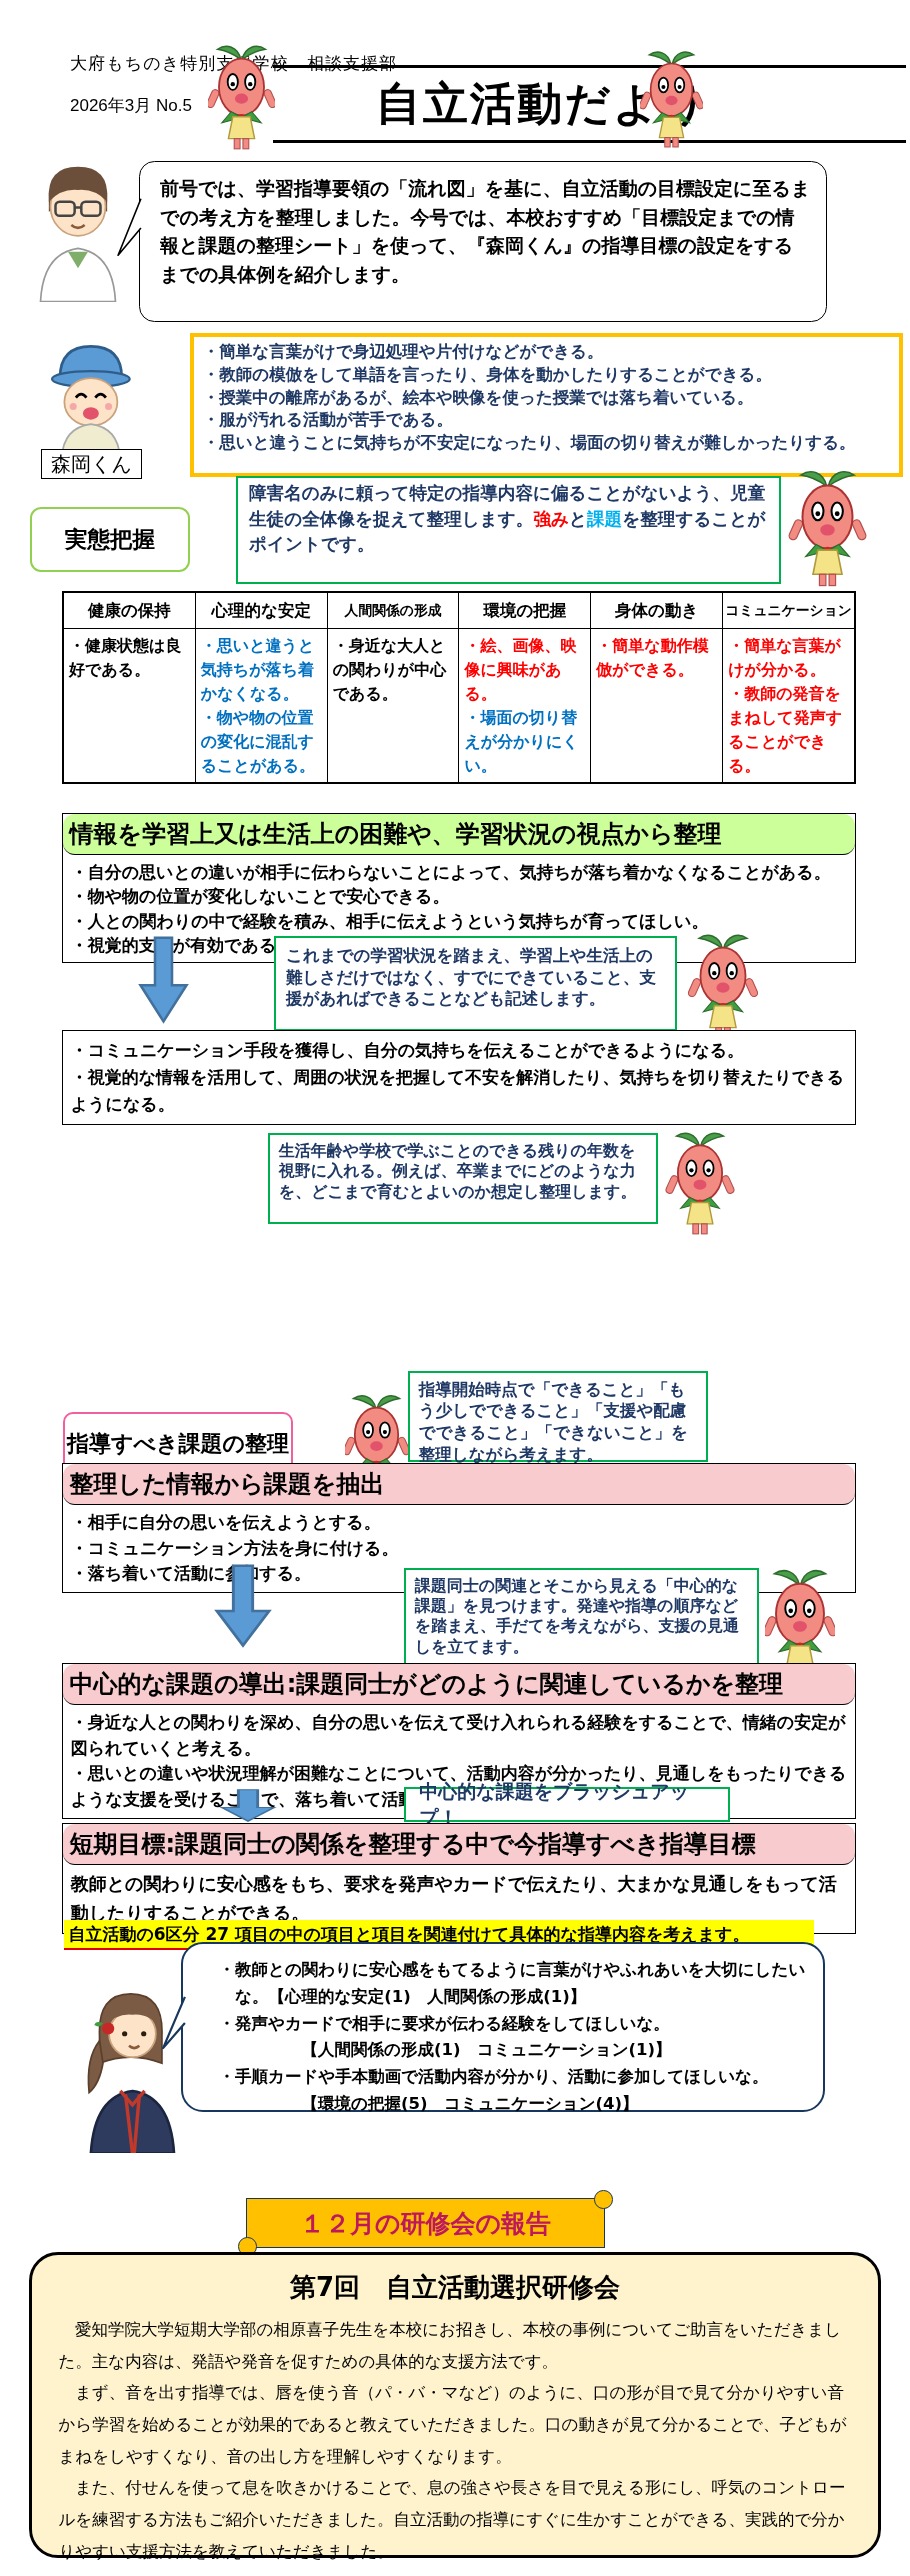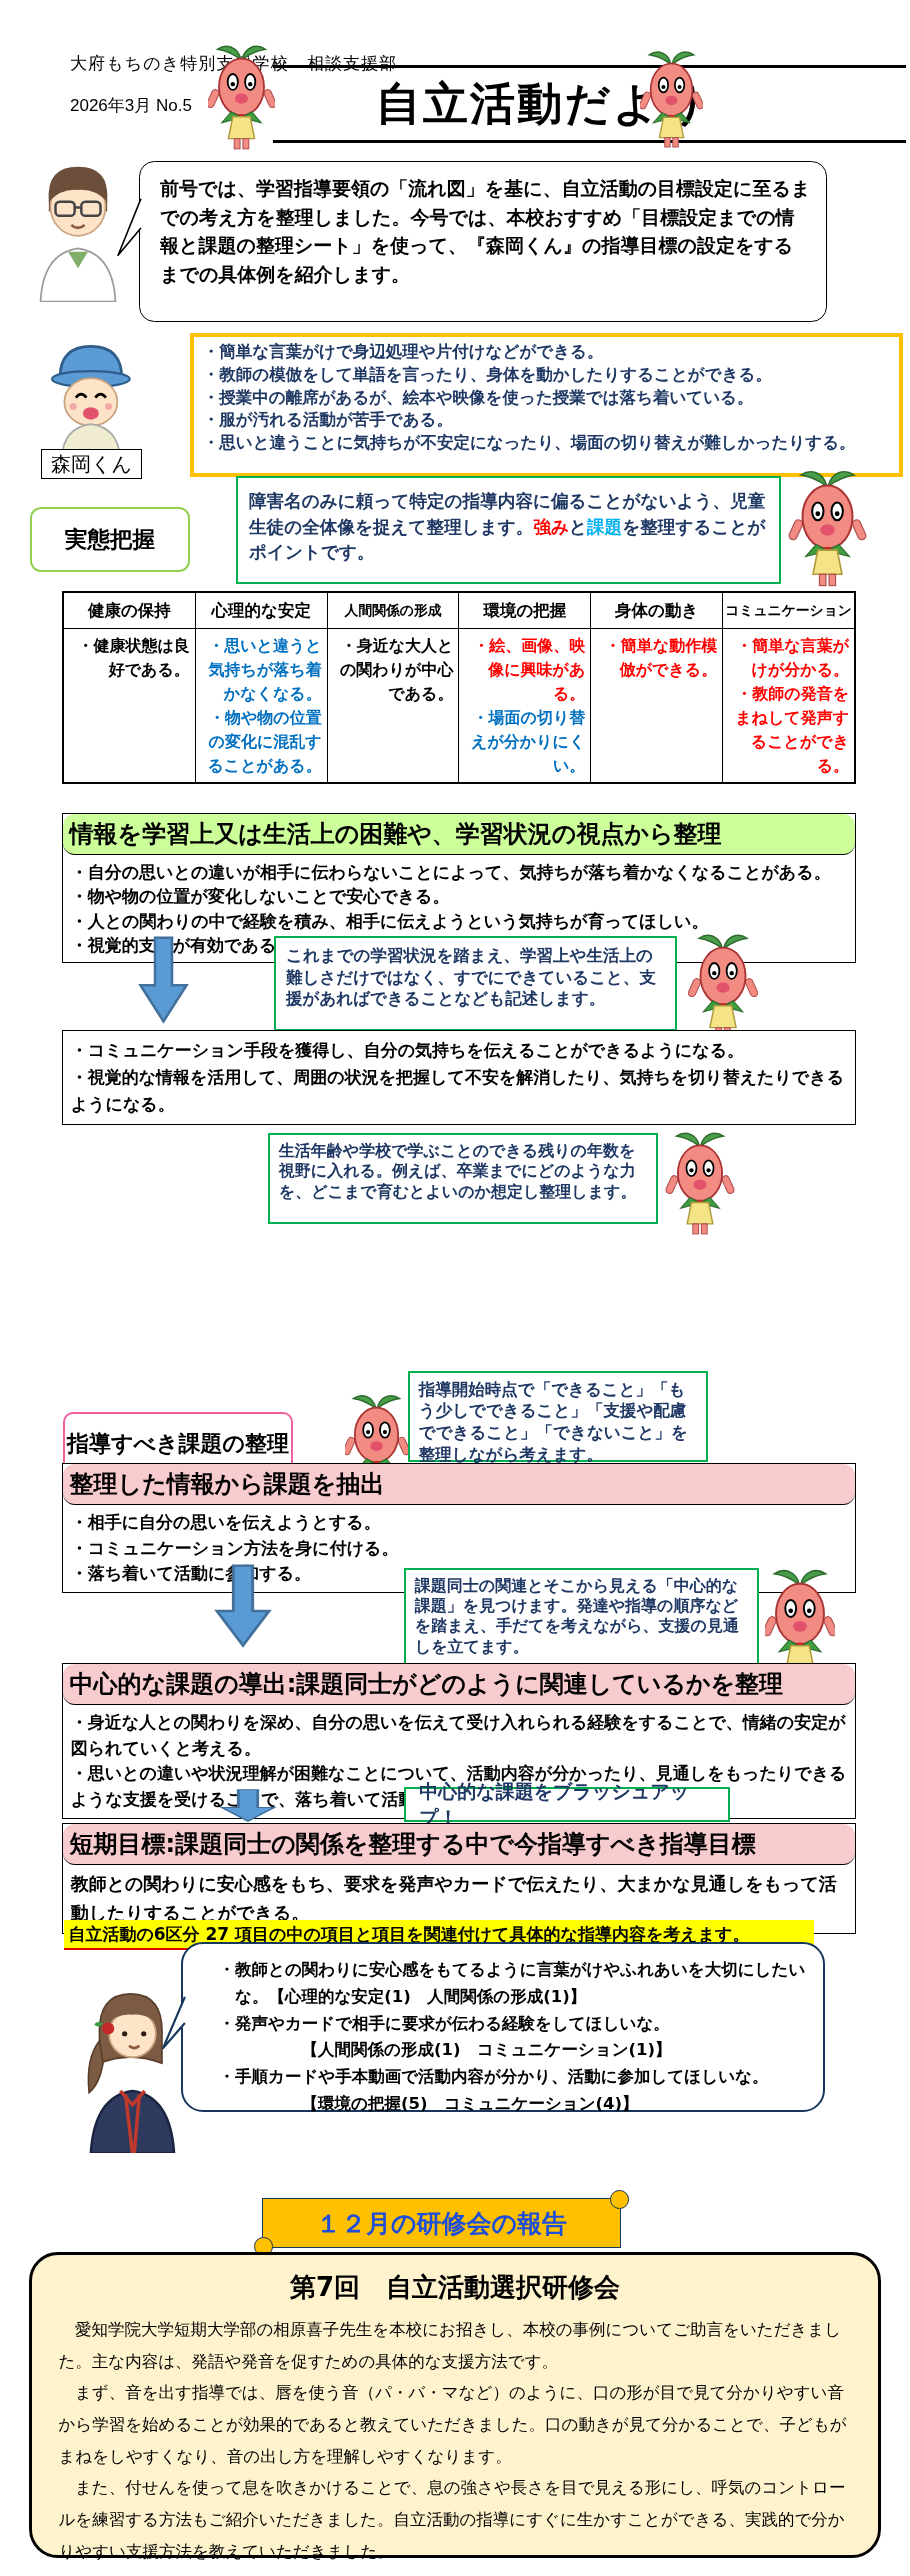--- a/index.html
+++ b/index.html
@@ -22,42 +22,42 @@
         padding:4.4px 8.8px;color:#1F3864;font-size:16.5px;font-weight:700;line-height:1.37;}
   .boy{left:37px;top:334px;width:106px;height:113px;}
   .boy-label{left:41px;top:449px;width:101px;height:30px;border:1.7px solid #000;display:flex;align-items:center;justify-content:center;
              font-size:20px;background:#fff;box-sizing:border-box;}
   
   .plabel{display:flex;align-items:center;justify-content:center;background:#fff;font-weight:700;box-sizing:border-box;}
   .plabel-jittai{left:30px;top:507px;width:160px;height:65px;border:2.8px solid #92D050;border-radius:11px;font-size:22.6px;}
   .plabel-kadai{left:63px;top:1412px;width:230px;height:63px;border:2.8px solid #F0609E;border-radius:10px;font-size:22px;}
   
   .tip{border:2.8px solid #00B050;background:#fff;color:#1F3864;font-weight:700;box-sizing:border-box;}
-  .tip1{left:236px;top:476px;width:545px;height:108px;font-size:17.6px;line-height:1.45;padding:11px 11px;}
+  .tip1{left:236px;top:476px;width:545px;height:108px;font-size:17.6px;line-height:1.45;padding:3px 11px;}
   .tip2{left:274px;top:936px;width:403px;height:95px;font-size:16.5px;line-height:1.33;padding:6.6px 10px;}
   .tip3{left:268px;top:1133px;width:390px;height:91px;font-size:16px;line-height:1.3;padding:5.5px 8.8px;}
   .tip4{left:408px;top:1371px;width:300px;height:91px;font-size:16.5px;line-height:1.32;padding:5.5px 8.8px;}
   .tip5{left:404px;top:1568px;width:355px;height:97px;font-size:16px;line-height:1.28;padding:5.5px 8.8px;}
   .tip6{left:404px;top:1787px;width:326px;height:35px;font-size:19px;display:flex;align-items:center;padding:0 13.2px;}
   
   .mascot svg{width:100%;height:100%;}
   .m-title-left{left:208px;top:42px;width:67px;height:109px;}
   .m-title-right{left:640px;top:48px;width:63px;height:101px;}
   .m1{left:786px;top:467px;width:83px;height:121px;}
   .m2{left:686px;top:931px;width:74px;height:109px;}
   .m3{left:665px;top:1129px;width:70px;height:107px;}
   .m4{left:345px;top:1385px;width:63px;height:118px;}
   .m5{left:765px;top:1566px;width:70px;height:116px;}
   
   .tunit{left:62px;top:591px;width:794px;border:1.7px solid #000;background:#fff;box-sizing:border-box;}
   .tbar{background:#CCFF99;font-size:19px;font-weight:700;padding:3.9px 6.6px;border-bottom:1.7px solid #000;}
   table.cls{width:100%;border-collapse:collapse;table-layout:fixed;}
   table.cls th{border:1.1px solid #000;font-size:16.5px;font-weight:700;padding:6.6px 1.1px;background:#fff;}
   table.cls th.sm{font-size:13.8px;}
-  table.cls td{border:1.1px solid #000;vertical-align:top;padding:4.4px 5px;height:139px;font-size:16px;font-weight:700;line-height:1.5;text-align:right;}
+  table.cls td{border:1.1px solid #000;vertical-align:top;padding:4.4px 5px;height:139px;font-size:16px;font-weight:700;line-height:1.5;}
   
   .sect{left:62px;width:794px;border:1.7px solid #000;background:#fff;box-sizing:border-box;}
   .sect-h{font-size:24px;font-weight:700;padding:3.9px 6.6px;border-bottom:1.7px solid #000;border-radius:12px;}
   .gbg{background:#CCFF99;}
   .pbg{background:#F8CBCF;}
   .sect-b{padding:5.5px 7.7px;font-size:17px;font-weight:600;line-height:1.5;}
   #sectA{top:813px;} #sectA .sect-b{line-height:1.42;}
   #sectB{top:1030px;} #sectB .sect-b{line-height:1.6;}
   #sectC{top:1463px;}
   #sectD{top:1663px;} #sectD .sect-b{line-height:1.5;}
@@ -74,22 +74,22 @@
   .woman{left:77px;top:1980px;width:104px;height:182px;}
   .bubble2{left:181px;top:1942px;width:644px;height:170px;border:2.2px solid #17375E;border-radius:22px;background:#fff;
            padding:13.2px 15.4px 0 19px;box-sizing:border-box;font-size:16.5px;font-weight:600;line-height:1.62;}
   .tail2{left:-21px;top:48px;width:24px;height:61px;position:absolute;}
   .bubble2 div{padding-left:1em;text-indent:-1em;}
   .bubble2 div.indent{padding-left:83px;text-indent:0;}
   
   .refs{left:65px;top:2129px;width:787px;font-size:16.5px;font-weight:600;line-height:1.55;}
   .refs div.indent{padding-left:117px;}
   
-  .banner{left:262px;top:2198px;width:359px;height:50px;background:#FFC000;border:1.7px solid #17375E;
-          display:flex;align-items:center;justify-content:center;font-size:25px;font-weight:700;color:#1d4ed8;box-sizing:border-box;}
+  .banner{left:246px;top:2198px;width:359px;height:50px;background:#FFC000;border:1.7px solid #17375E;
+          display:flex;align-items:center;justify-content:center;font-size:25px;font-weight:700;color:#be185d;box-sizing:border-box;}
   .banner::before,.banner::after{content:"";position:absolute;width:16.5px;height:16.5px;border-radius:50%;
           background:#FFC000;border:1.7px solid #17375E;}
   .banner::before{left:-8.8px;bottom:-8.8px;}
   .banner::after{right:-8.8px;top:-8.8px;}
   
   .wbox{left:29px;top:2252px;width:852px;height:306px;background:#FFF3CD;border:3.3px solid #000;border-radius:29px;
         padding:12px 26.4px;box-sizing:border-box;}
   .wtitle{text-align:center;font-size:26px;font-weight:700;margin:3.3px 0 8.8px 0;}
   .wp{font-size:16.5px;line-height:1.92;text-indent:1em;margin:0;}
   

